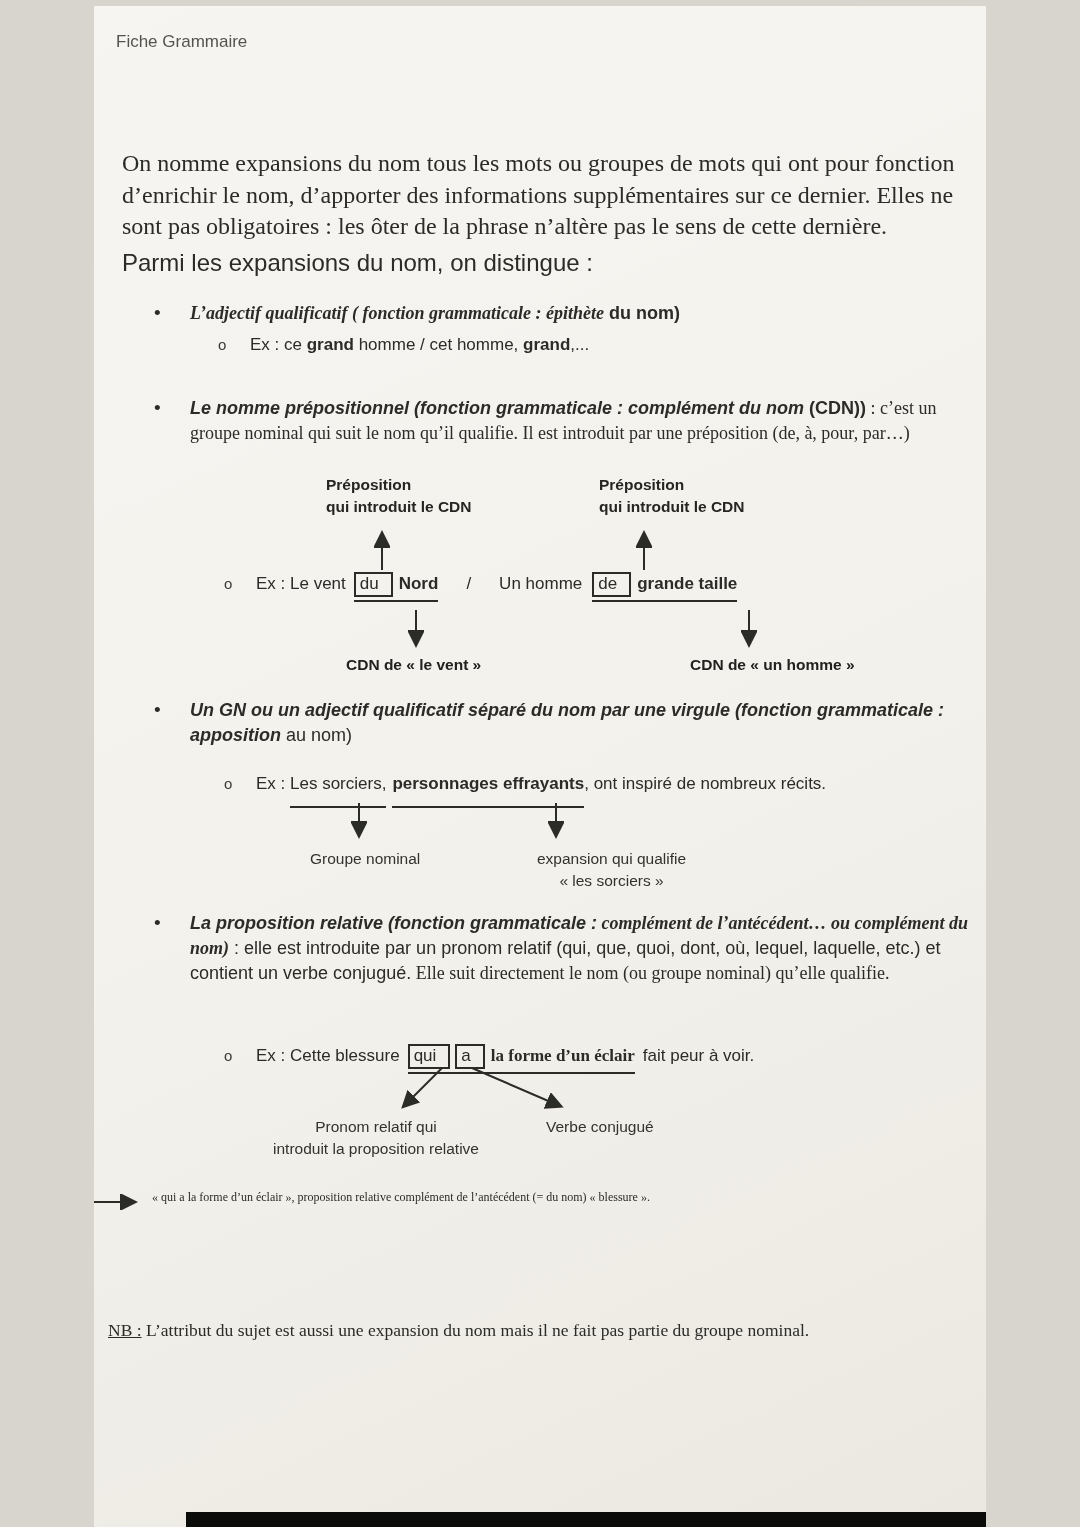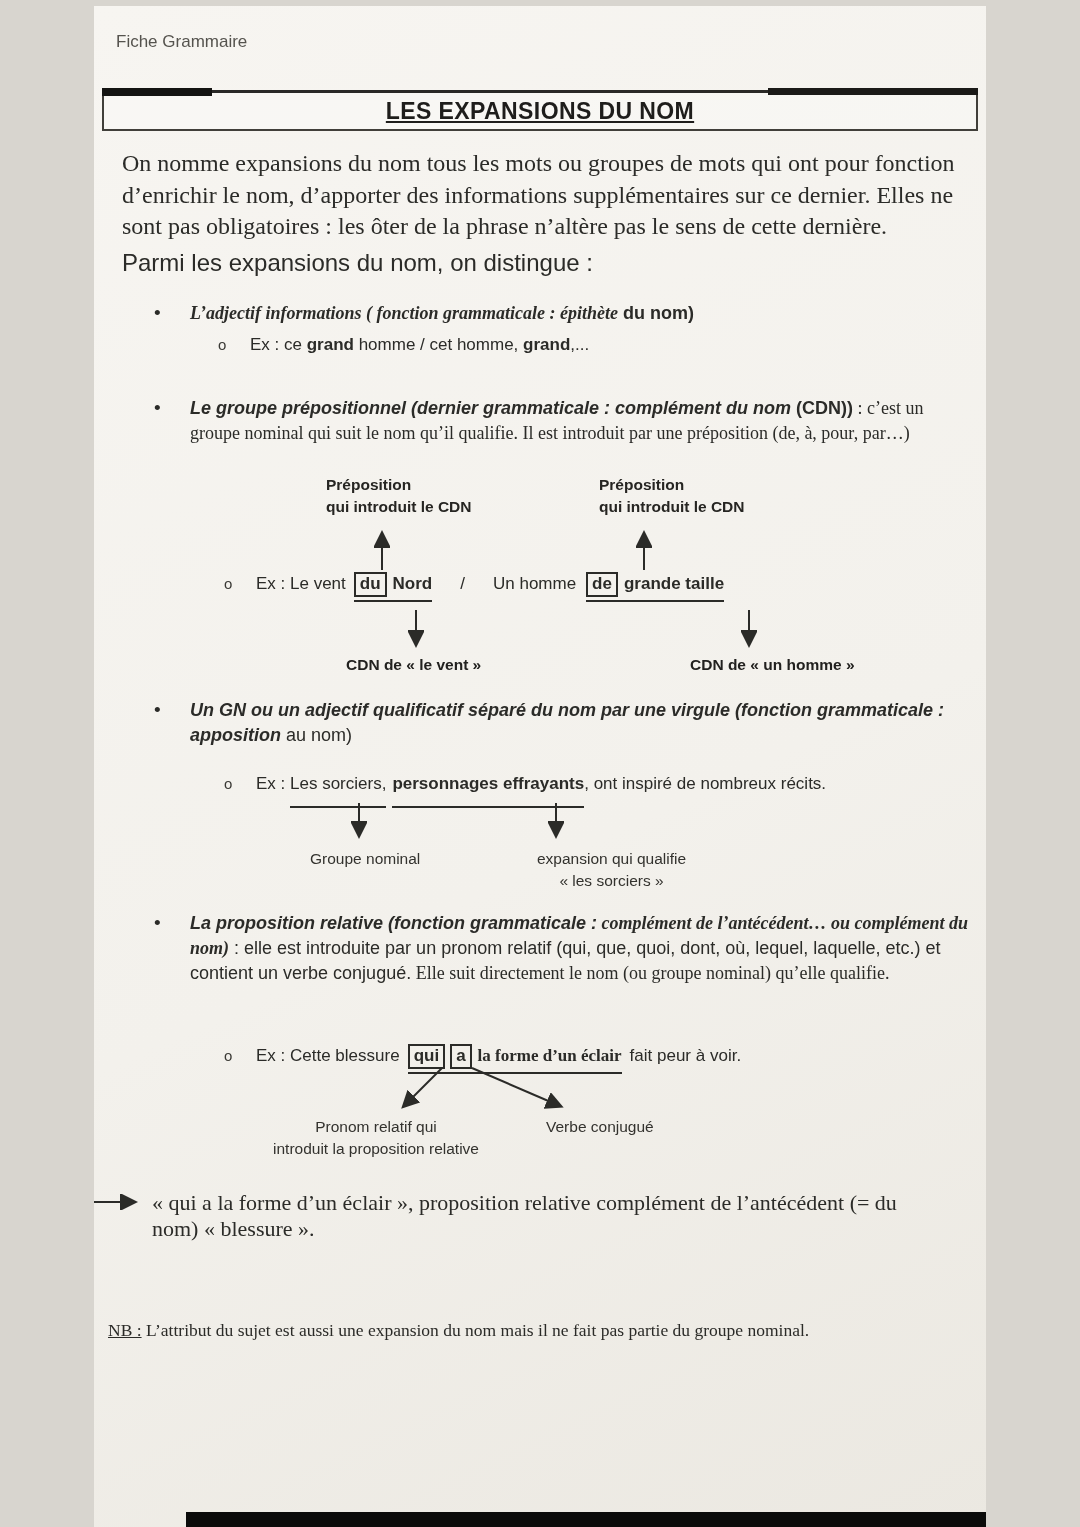--- a/index.html
+++ b/index.html
@@ -31,69 +31,66 @@
   .intro .p2 { margin-top:4px; }
 
   .bullet-row { position:absolute; display:flex; align-items:flex-start; }
   .bullet-marker { width:36px; flex:0 0 36px; font-size:19px; line-height:1.25; text-align:left; padding-left:4px; }
   .bullet-content { flex:1; font-size:18px; line-height:1.38; }
 
   .sub-row { position:absolute; display:flex; align-items:baseline; font-size:17px; }
   .o-marker { width:32px; flex:0 0 32px; font-size:15px; color:#3a3935; }
 
   .boxed {
-    display:inline-block; border:2px solid #2b2b28; padding:0 4px 1px 4px;
-    font-weight:700; line-height:1.15;text-align:center;
+    display:inline-block; border:2px solid #2b2b28; padding:0 12px 1px 4px;
+    font-weight:400; line-height:1.15;text-align:center;
   }
   .ul-group { display:inline-block; border-bottom:2px solid #2b2b28; padding-bottom:3px; }
   .ul-text  { display:inline-block; border-bottom:2px solid #2b2b28; padding-bottom:12px; }
 
   .diagram-label { position:absolute; font-size:15.5px; font-weight:700; line-height:1.45; color:#262522; }
   .diagram-label-reg { position:absolute; font-size:15.5px; line-height:1.45; color:#33322e; }
   .cdn-label { position:absolute; font-size:15.5px; font-weight:700; color:#22211f; }
 
   .arrow { position:absolute; }
   .slash { display:inline-block; margin:0 28px; }
   .gap-l8 { margin-left:8px; } .gap-l6 { margin-left:6px; } .gap-l10 { margin-left:10px; } .gap-l5 { margin-left:5px; }
 
-  .conclusion { position:absolute; left:58px; right:70px; top:1184px; font-size:22px; font-family:"Liberation Serif", serif; }
+  .conclusion { position:absolute; left:58px; right:70px; top:1184px; font-size:12px; font-family:"Liberation Serif", serif; }
   .nb { position:absolute; left:14px; right:60px; top:1314px; font-size:17.5px; font-family:"Liberation Serif", serif; }
   .nb .nb-label { text-decoration:underline;text-align:right; }
 
   .bottom-bar { position:absolute; left:92px; right:0; bottom:0; height:21px; background:#0b0b0a; }
   .center { text-align:center; }
 </style>
 </head>
 <body>
 
 <div class="page">
 
   <div class="page-header">Fiche Grammaire</div>
 
-  <div class="title-box">
-    <span class="page-title">LES EXPANSIONS DU NOM</span>
-  </div>
 
   <div class="intro">
     <p class="serif">On nomme expansions du nom tous les mots ou groupes de mots qui ont pour fonction d’enrichir le nom, d’apporter des informations supplémentaires sur ce dernier. Elles ne sont pas obligatoires : les ôter de la phrase n’altère pas le sens de cette dernière.</p>
     <p class="p2 sans">Parmi les expansions du nom, on distingue :</p>
   </div>
 
   <div class="bullet-row" style="left:56px; right:20px; top:295px;">
     <span class="bullet-marker">•</span>
-    <div class="bullet-content"><span class="bi serif">L’adjectif informations ( fonction grammaticale : épithète</span><span class="b sans"> du nom)</span></div>
+    <div class="bullet-content"><span class="bi serif">L’adjectif qualificatif ( fonction grammaticale : épithète</span><span class="b sans"> du nom)</span></div>
   </div>
   <div class="sub-row" style="left:124px; top:329px;">
     <span class="o-marker">o</span>
     <div><span>Ex : ce </span><span class="b">grand</span><span> homme / cet homme, </span><span class="b">grand</span><span>,...</span></div>
   </div>
 
   <div class="bullet-row" style="left:56px; right:14px; top:390px;">
     <span class="bullet-marker">•</span>
-    <div class="bullet-content"><span class="bi sans">Le groupe prépositionnel (dernier grammaticale : complément du nom </span><span class="b sans">(CDN))</span><span class="serif"> : c’est un groupe nominal qui suit le nom qu’il qualifie. Il est introduit par une préposition (de, à, pour, par…)</span></div>
+    <div class="bullet-content"><span class="bi sans">Le nomme prépositionnel (fonction grammaticale : complément du nom </span><span class="b sans">(CDN))</span><span class="serif"> : c’est un groupe nominal qui suit le nom qu’il qualifie. Il est introduit par une préposition (de, à, pour, par…)</span></div>
   </div>
 
   <div class="diagram-label" style="left:232px; top:468px;">
     <div>Préposition</div>
     <div>qui introduit le CDN</div>
   </div>
   <div class="diagram-label" style="left:505px; top:468px;">
     <div>Préposition</div>
     <div>qui introduit le CDN</div>
   </div>

